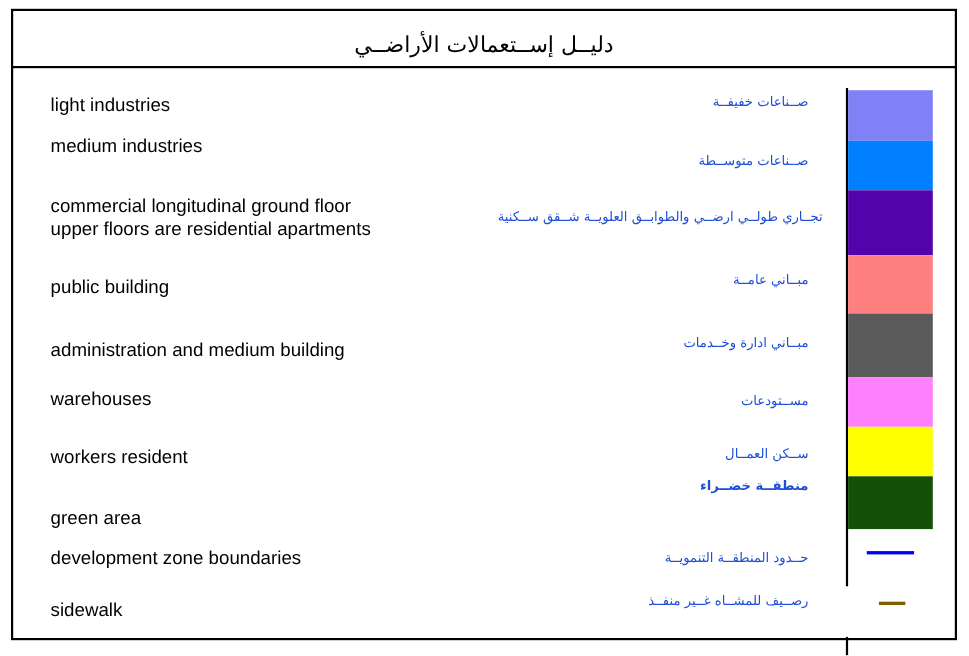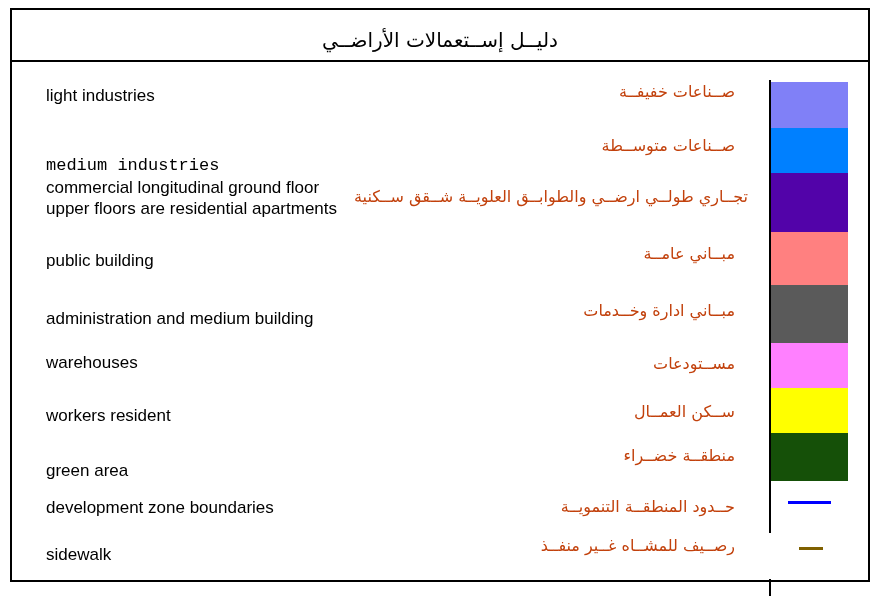--- a/index.html
+++ b/index.html
@@ -19,49 +19,49 @@
   }
   .legend-box {
     position:absolute; left:10px; top:60px; width:860px; height:522px;
     border:2px solid #000; box-sizing:border-box; background:#fff;
   }
   .en-label {
     position:absolute; left:28px; font-size:17px; line-height:21px;
     color:#000; white-space:pre-line;margin-left:18px;
   }
   .ar-label {
-    position:absolute; right:146px; font-size:16px; line-height:22px;
-    color:#c2410c; direction:rtl; white-space:nowrap;
+    position:absolute; right:146px; font-size:12px; line-height:22px;
+    color:#1d4ed8; direction:rtl; white-space:nowrap;
     font-family:"DejaVu Sans", sans-serif;
   }
   .ar-wide { right:133px; }
   .swatch { position:absolute; left:771px; width:77px; }
   .sw1 { top:82px;  height:46px; }
   .sw2 { top:128px; height:45px; }
   .sw3 { top:173px; height:59px; }
   .sw4 { top:232px; height:53px; }
   .sw5 { top:285px; height:58px; }
   .sw6 { top:343px; height:45px; }
   .sw7 { top:388px; height:45px; }
   .sw8 { top:433px; height:48px; }
   .line-swatch { position:absolute; height:3px; }
   .ln9  { left:788px; top:501px; width:43px; }
   .ln10 { left:799px; top:547px; width:24px; }
   .axis-line { position:absolute; left:769px; width:2px; background:#000; }
   .axis-main { top:80px; height:453px; }
   .axis-tail { top:579px; height:17px; }
   
-  .er1 { top:85px; }  .er2 { top:155px;font-family:Liberation Mono, monospace; } .er3 { top:177px; }
+  .er1 { top:85px; }  .er2 { top:122px; } .er3 { top:177px; }
   .er4 { top:250px;text-align:center; } .er5 { top:308px; } .er6 { top:352px; }
   .er7 { top:405px; } .er8 { top:460px; } .er9 { top:497px; }
   .er10{ top:544px; }
   
   .ar1 { top:81px; }  .ar2 { top:135px; } .ar3 { top:186px; }
   .ar4 { top:243px; } .ar5 { top:300px; } .ar6 { top:353px; }
-  .ar7 { top:401px; } .ar8 { top:445px; } .ar9 { top:496px; }
+  .ar7 { top:401px; } .ar8 { top:430px;font-weight:bold; } .ar9 { top:496px; }
   .ar10{ top:535px; }
 </style>
 </head>
 <body>
 
 <div class="page">
 
   <div class="title-box">
     <div class="title-text">دليــل إســتعمالات الأراضــي</div>
   </div>

